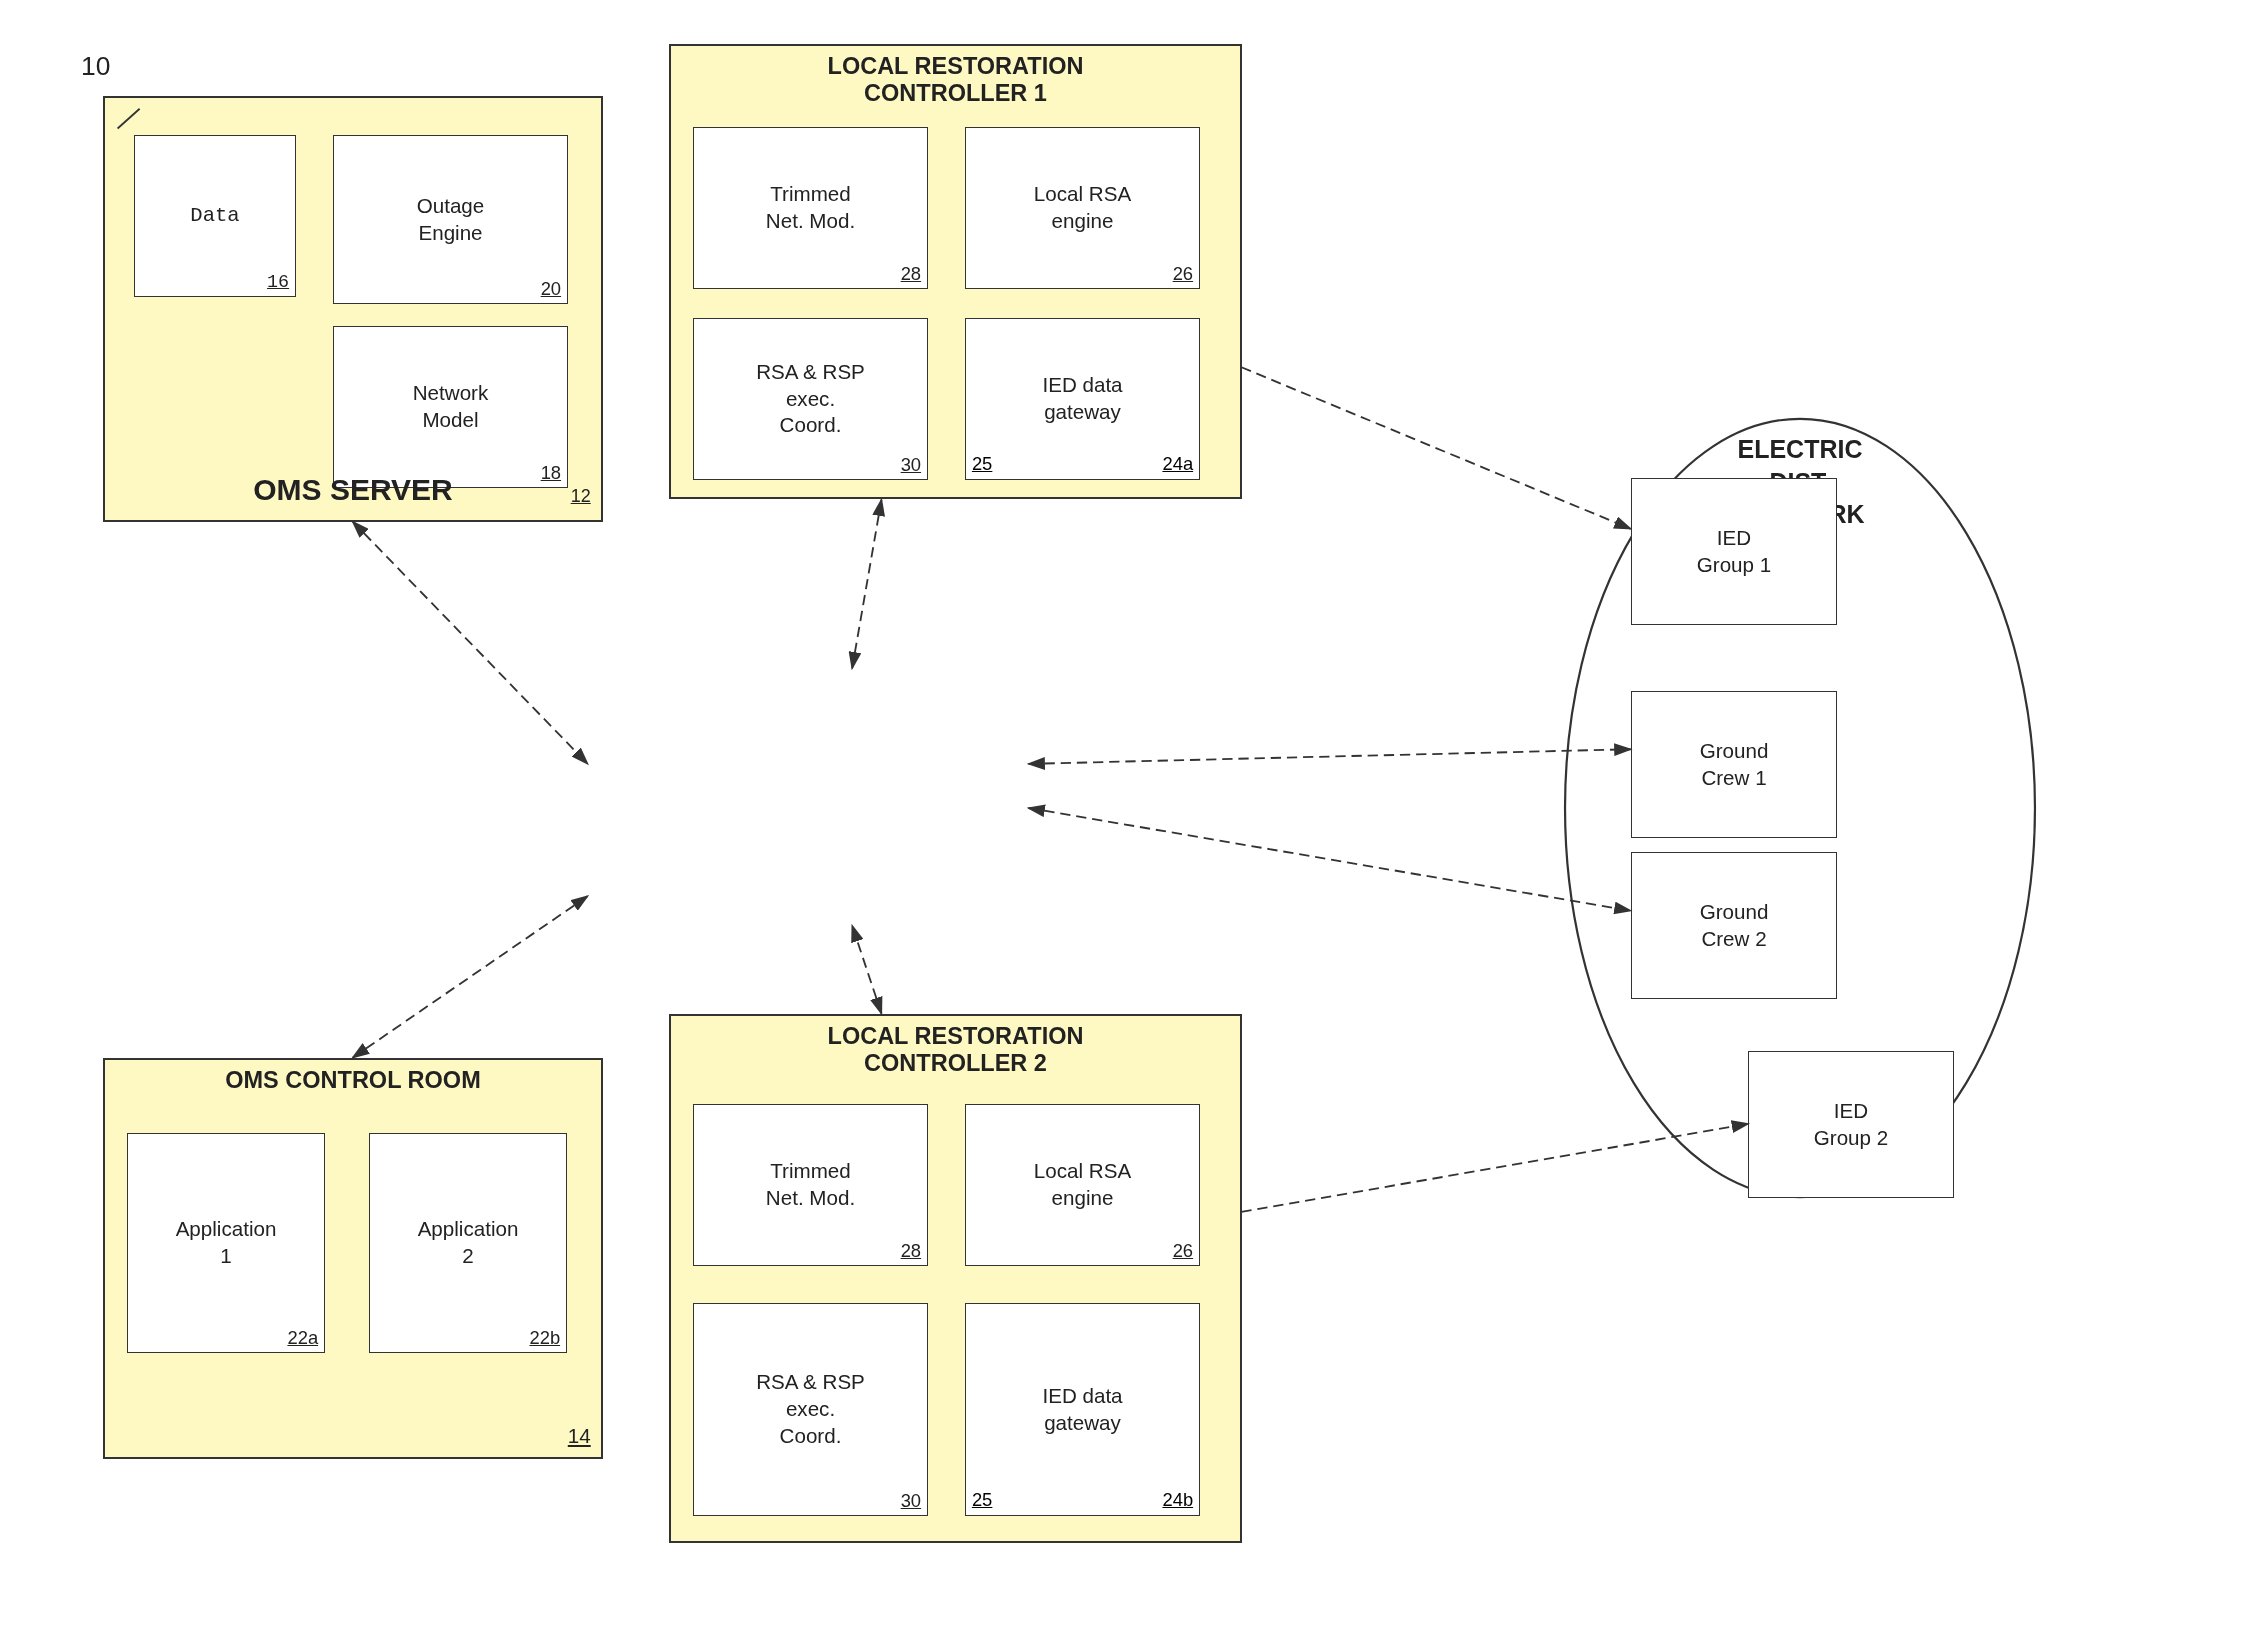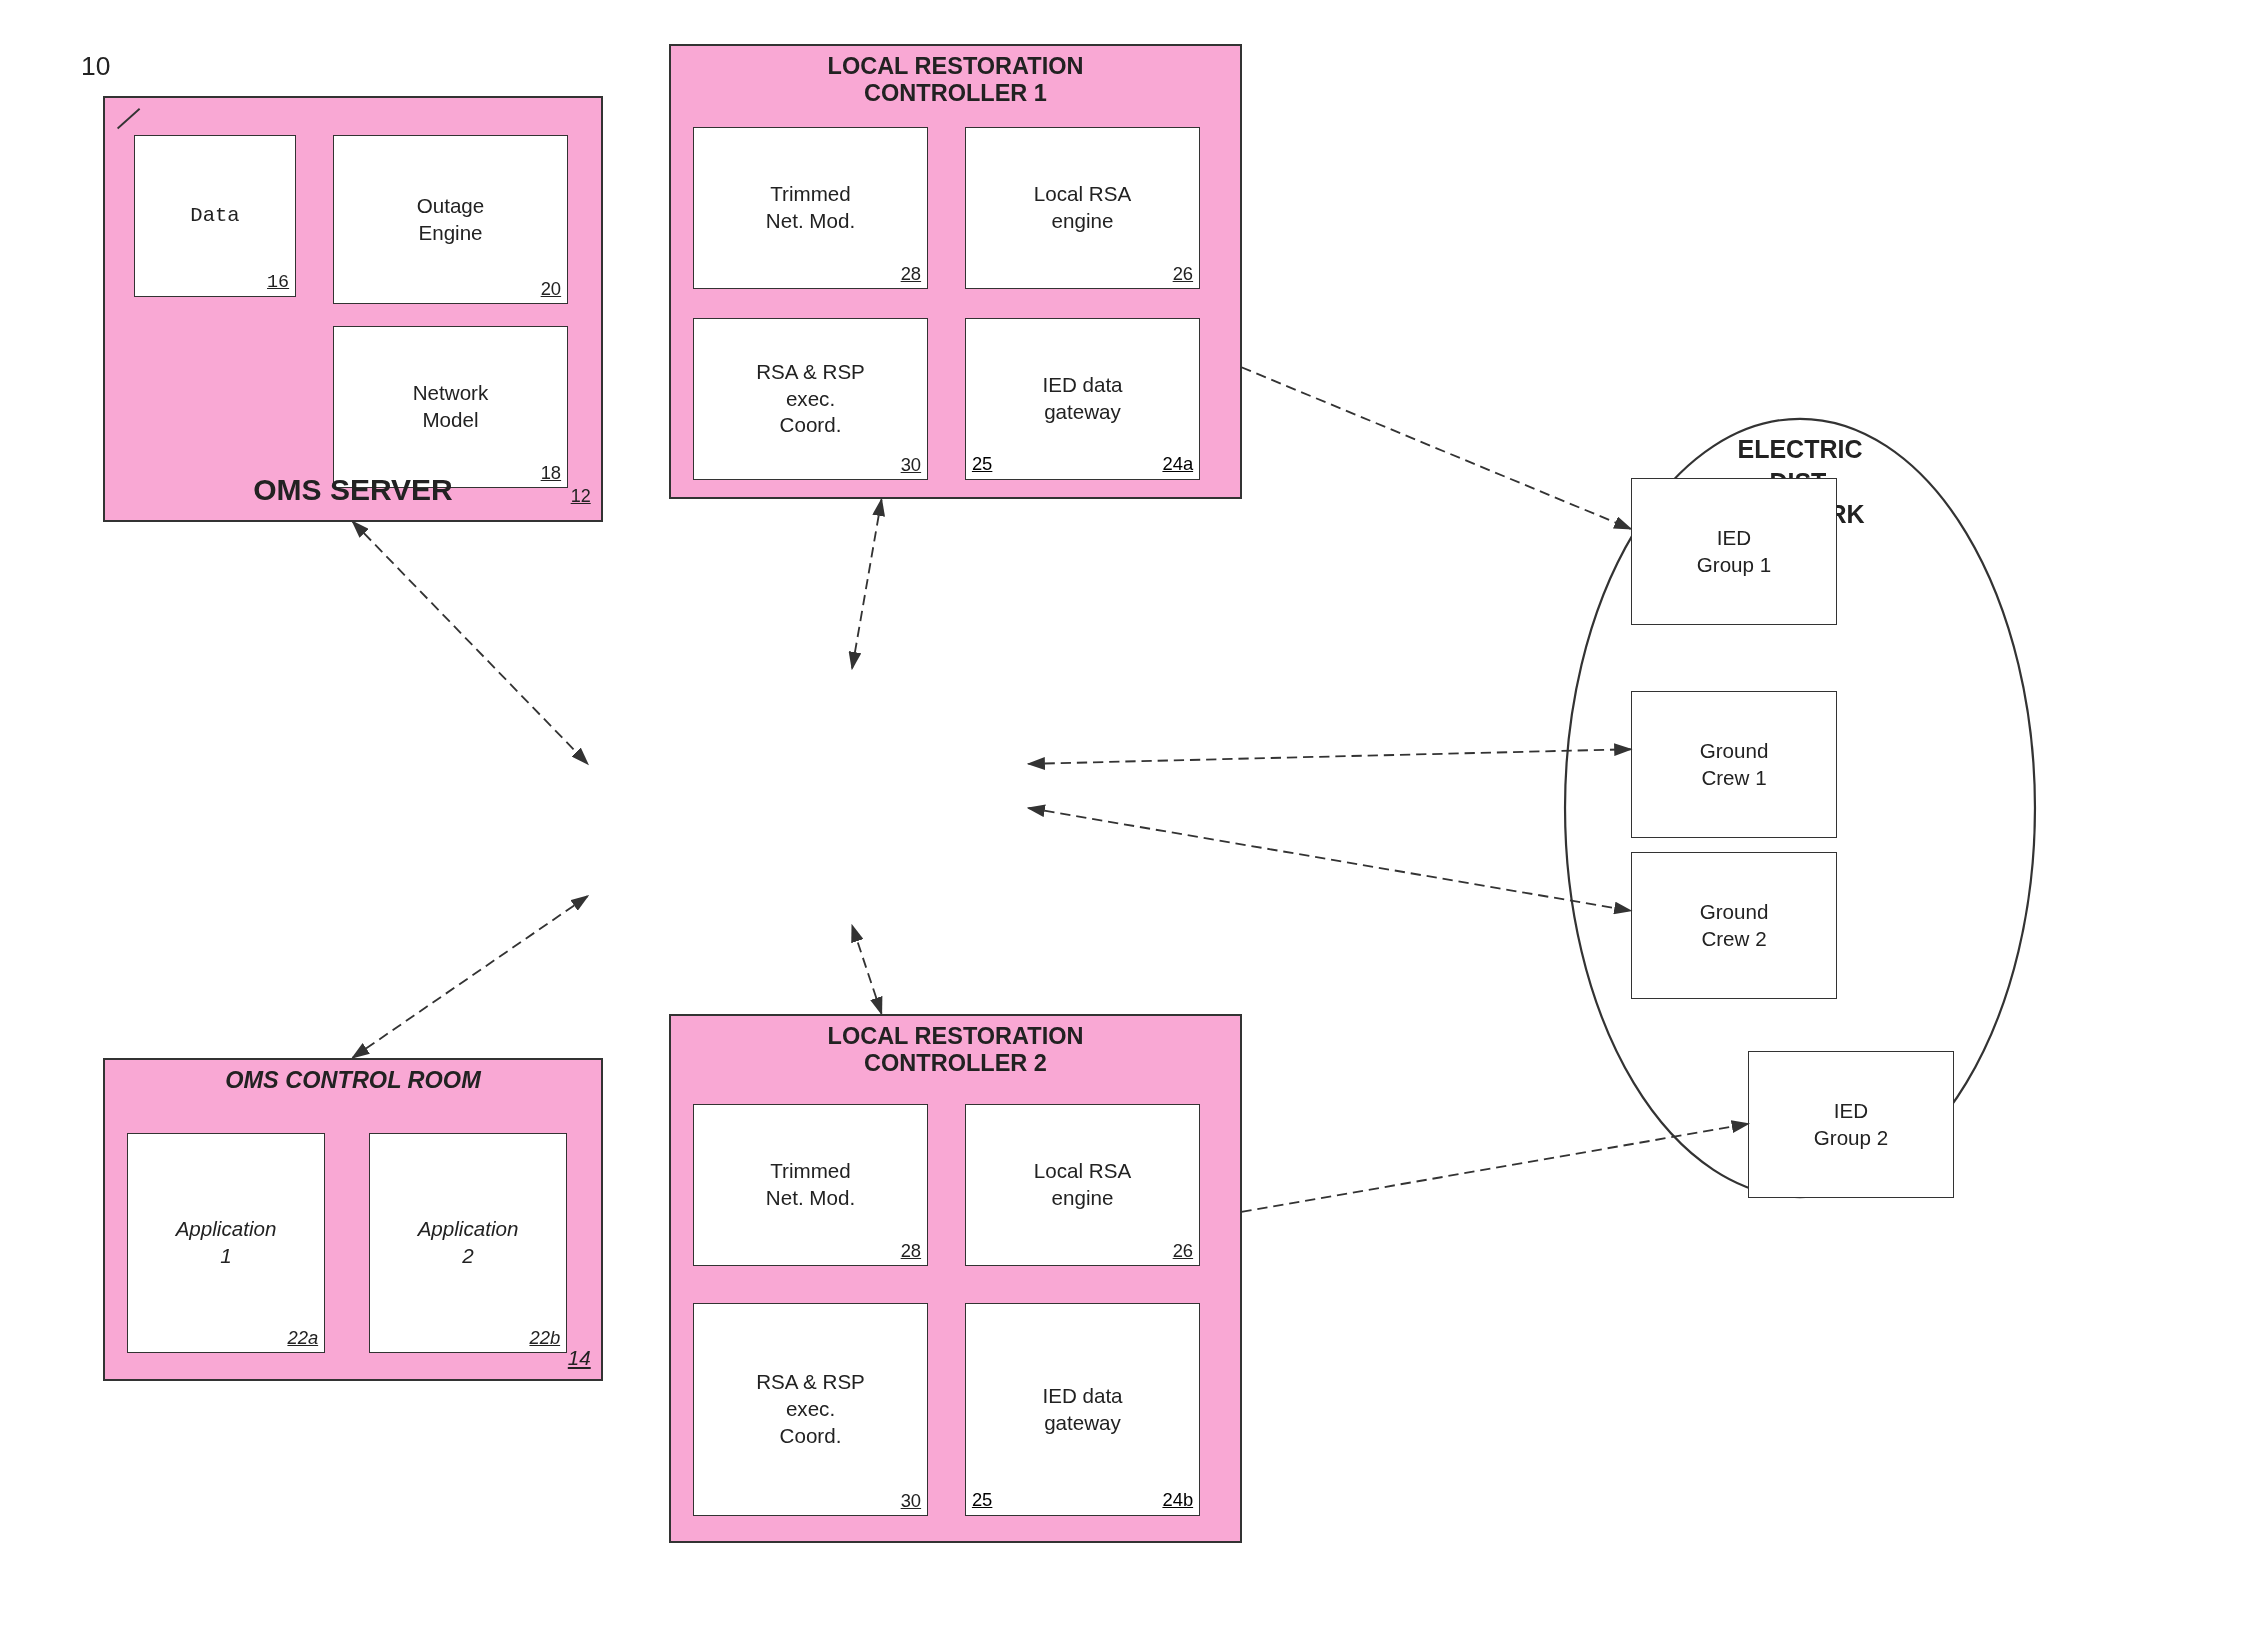--- a/index.html
+++ b/index.html
@@ -12,21 +12,21 @@
       overflow: hidden;
     }
     .diagram-container {
       position: absolute;
       top: 0; left: 0;
       width: 100%; height: 100%;
     }
     .box {
       position: absolute;
       border: 2.2px solid #333;
-      background: #f9a8d4;
+      background: #fef9c3;
     }
     .box-label {
       position: absolute;
       font-size: 23.5px;
       font-weight: normal;
       color: #222;
       text-align: center;
     }
     .ref-num {
       text-decoration: underline;
@@ -114,21 +114,21 @@
       <span class="ref-small">30</span>
     </div>
 
     <div class="inner-box" style="left:294px; top:272px; width:235px; height:162px;">
       <span class="inner-box-label">IED data<br>gateway</span>
       <span style="position:absolute; bottom:4.4px; left:5.9px; font-size:18.4px; text-decoration:underline;">25</span>
       <span style="position:absolute; bottom:4.4px; right:5.9px; font-size:18.4px; text-decoration:underline;">24a</span>
     </div>
   </div>
 
-  <div class="box" style="left:103px; top:1058px; width:500px; height:323px;font-style:italic;">
+  <div class="box" style="left:103px; top:1058px; width:500px; height:401px;">
     <div class="box-label" style="top:7.3px; left:0; width:100%; font-size:23.5px; font-weight:bold; text-align:center;">OMS CONTROL ROOM</div>
 
     <div class="inner-box" style="left:22px; top:73px; width:198px; height:220px;">
       <span class="inner-box-label">Application<br>1</span>
       <span class="ref-small">22a</span>
     </div>
 
     <div class="inner-box" style="left:264px; top:73px; width:198px; height:220px;">
       <span class="inner-box-label">Application<br>2</span>
       <span class="ref-small">22b</span>

